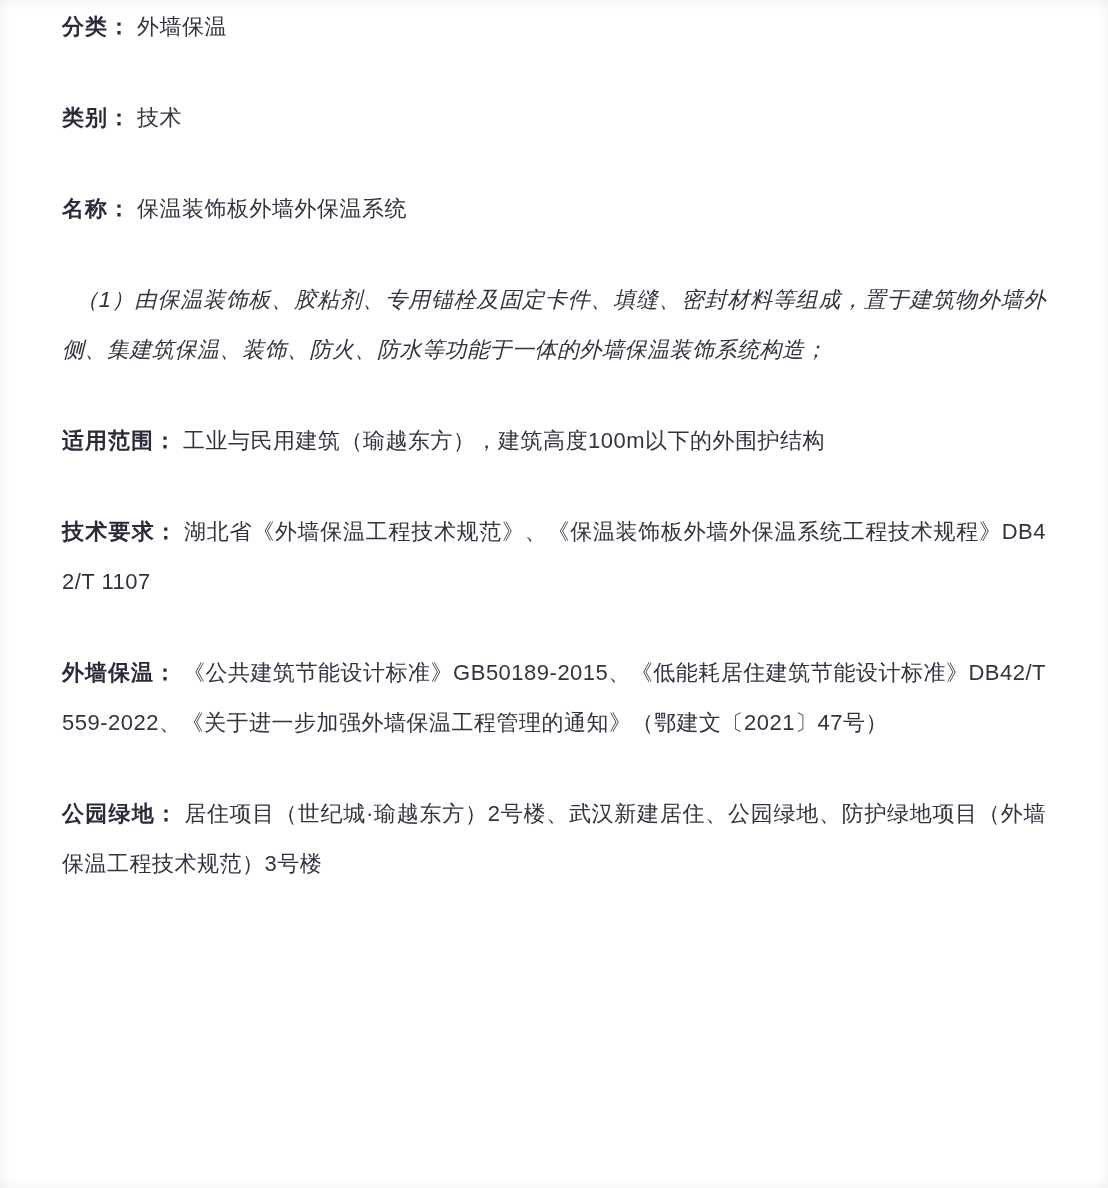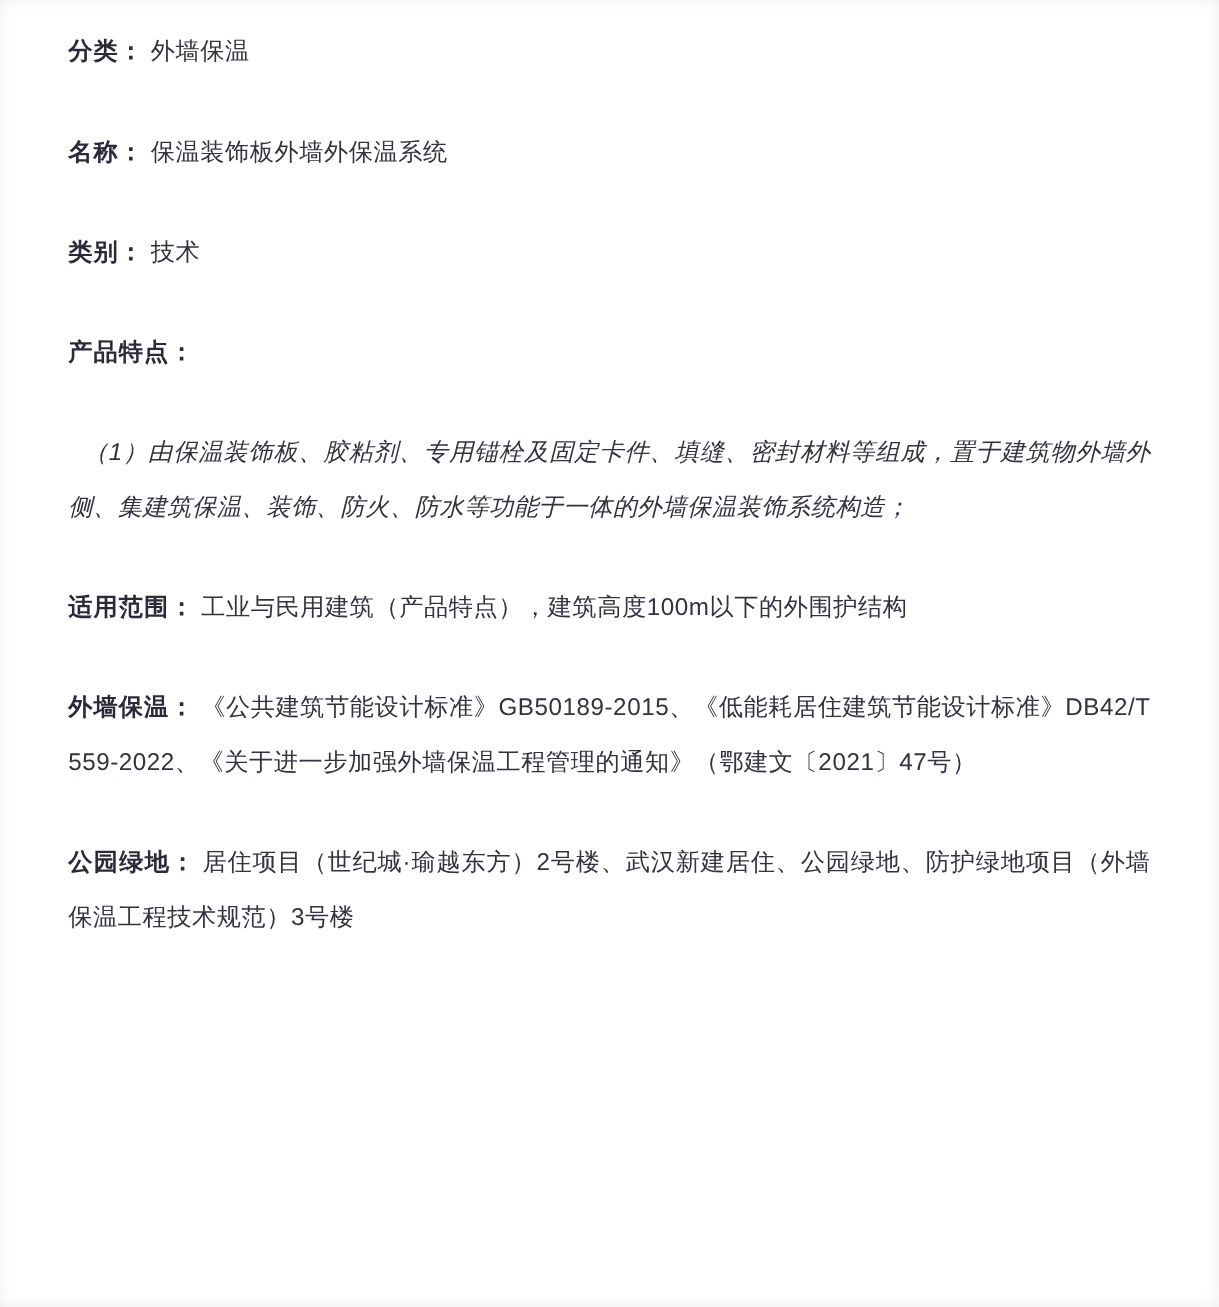--- a/index.html
+++ b/index.html
@@ -12,21 +12,21 @@
     height: 1188px;
     position: relative;
     font-family: "Liberation Sans", "DejaVu Sans", sans-serif;
     color: #34323f;
     box-shadow: inset 0 0 14px rgba(0,0,0,0.07); 
     box-sizing: border-box;
   }
   .page {
     position: absolute;
     top: 0; left: 0; right: 0; bottom: 0;
-    padding: 22px 62px 14px 62px;
+    padding: 2px 62px 14px 62px;
     box-sizing: border-box;
   }
   p {
     margin: 0 0 41px 0;
     font-size: 22px;
     line-height: 50px;
     text-align: justify;
     text-justify: inter-ideograph;
     letter-spacing: 0.5px;
     word-break: break-all;
@@ -46,38 +46,38 @@
 </head>
 <body>
 
 <div class="page">
 
   <p class="field">
     <strong class="lbl">分类：</strong><span>外墙保温</span>
   </p>
 
   <p class="field">
-    <strong class="lbl">名称：</strong><span>保温装饰板外墙外保温系统</span>
-  </p>
-
-  <p class="field">
     <strong class="lbl">类别：</strong><span>技术</span>
   </p>
 
   <p class="field">
-    <strong class="lbl">产品特点：</strong>
+    <strong class="lbl">名称：</strong><span>保温装饰板外墙外保温系统</span>
   </p>
+
 
   <p class="indent">（1）由保温装饰板、胶粘剂、专用锚栓及固定卡件、填缝、密封材料等组成，置于建筑物外墙外侧、集建筑保温、装饰、防火、防水等功能于一体的外墙保温装饰系统构造；</p>
 
 
   <p class="field">
-    <strong class="lbl">适用范围：</strong><span>工业与民用建筑（产品特点），建筑高度100m以下的外围护结构</span>
+    <strong class="lbl">适用范围：</strong><span>工业与民用建筑（瑜越东方），建筑高度100m以下的外围护结构</span>
   </p>
 
+  <p class="field">
+    <strong class="lbl">技术要求：</strong><span>湖北省《外墙保温工程技术规范》、《保温装饰板外墙外保温系统工程技术规程》DB42/T 1107</span>
+  </p>
 
   <p class="field">
     <strong class="lbl">外墙保温：</strong><span>《公共建筑节能设计标准》GB50189-2015、《低能耗居住建筑节能设计标准》DB42/T559-2022、《关于进一步加强外墙保温工程管理的通知》（鄂建文〔2021〕47号）</span>
   </p>
 
   <p class="field">
     <strong class="lbl">公园绿地：</strong><span>居住项目（世纪城·瑜越东方）2号楼、武汉新建居住、公园绿地、防护绿地项目（外墙保温工程技术规范）3号楼</span>
   </p>
 
 </div>

